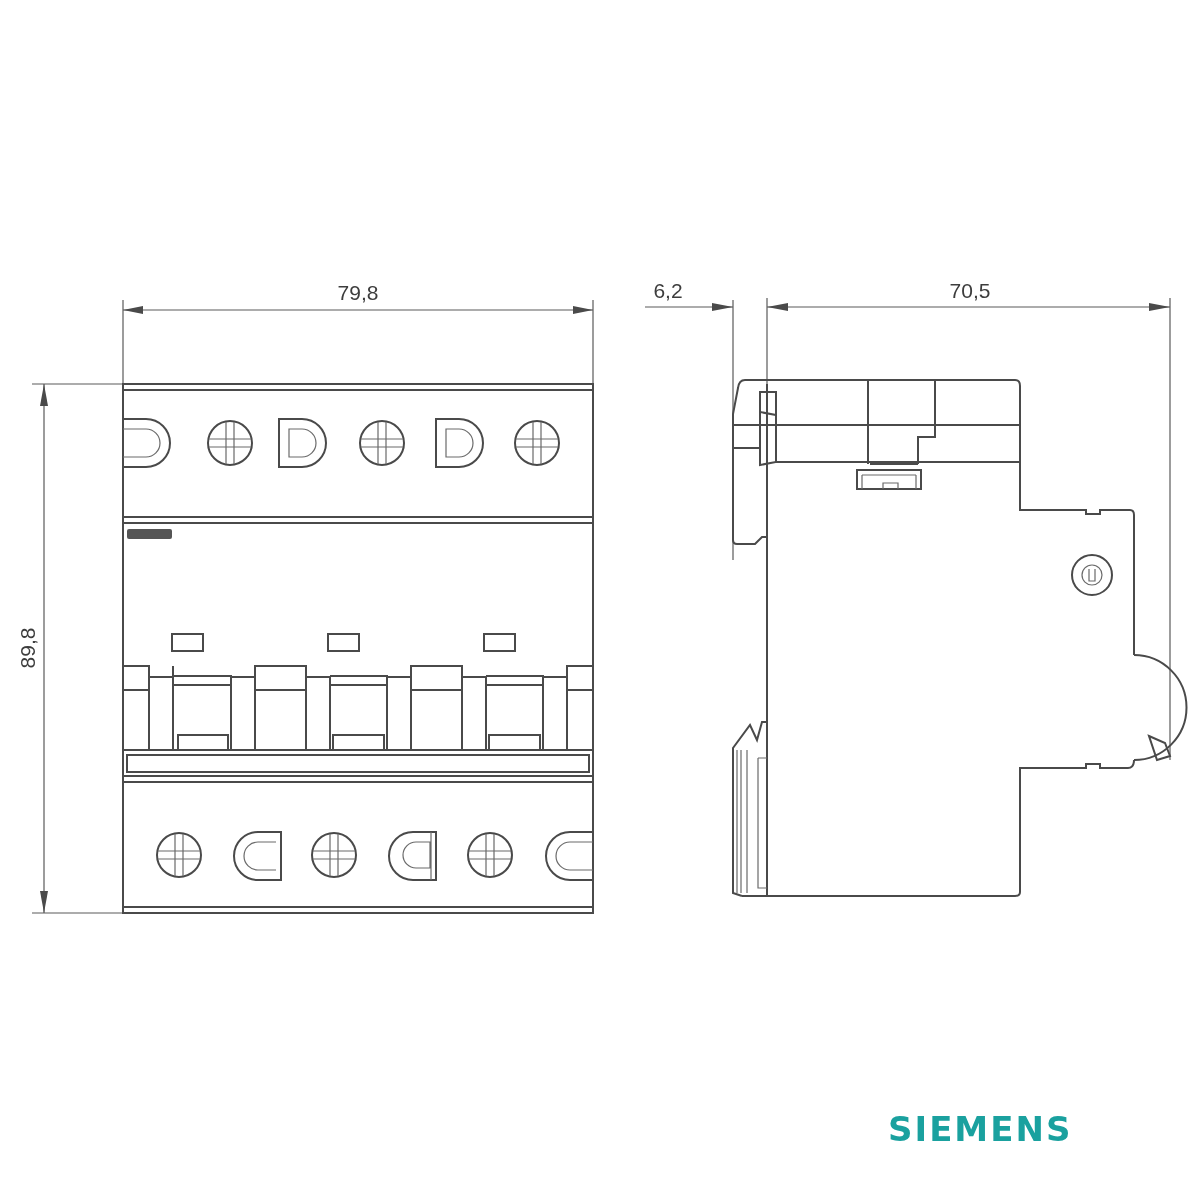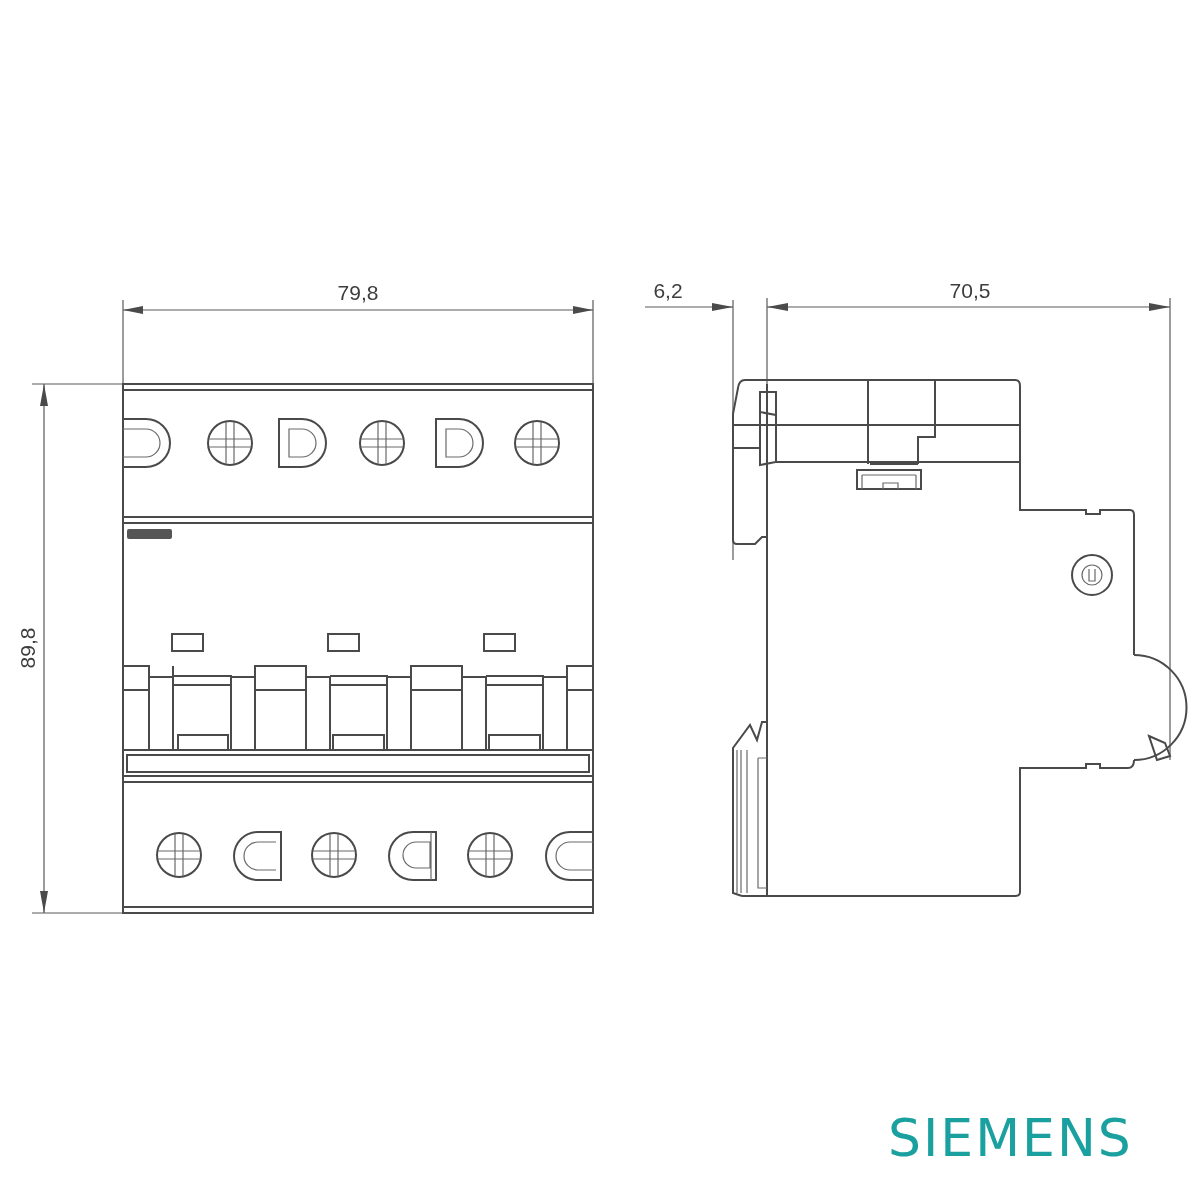--- a/index.html
+++ b/index.html
@@ -3,21 +3,21 @@
 <meta charset="utf-8">
 <style>
   html, body { margin: 0; padding: 0; background: #ffffff; }
   body { width: 1200px; height: 1200px; position: relative; overflow: hidden; font-family: "Liberation Sans", sans-serif; }
   svg.drawing { position: absolute; left: 0; top: 0; width: 1200px; height: 1200px; }
   .ln { fill: none; stroke: #4a4a4a; stroke-width: 2; }
   .thin { fill: none; stroke: #6a6a6a; stroke-width: 1.2; }
   .dim { fill: none; stroke: #5a5a5a; stroke-width: 1.2; }
   .arrow { fill: #4a4a4a; stroke: none; }
   .dimtext { font-family: "Liberation Sans", sans-serif; font-size: 21px; fill: #3d3d3d; }
-  .brand { position: absolute; left: 888px; top: 1112px; font-family: "DejaVu Sans", sans-serif; font-weight: normal; font-size: 52px; letter-spacing: 2px; color: #1aa19f; line-height: 1; }
+  .brand { position: absolute; left: 888px; top: 1112px; font-family: "DejaVu Sans", sans-serif; font-weight: bold; font-size: 34px; letter-spacing: 2px; color: #1aa19f; line-height: 1; }
   .label-box { fill: #555; }
 </style>
 </head>
 <body>
 
 <svg class="drawing" viewBox="0 0 1200 1200" xmlns="http://www.w3.org/2000/svg">
 
   <g>
 
     <g>

